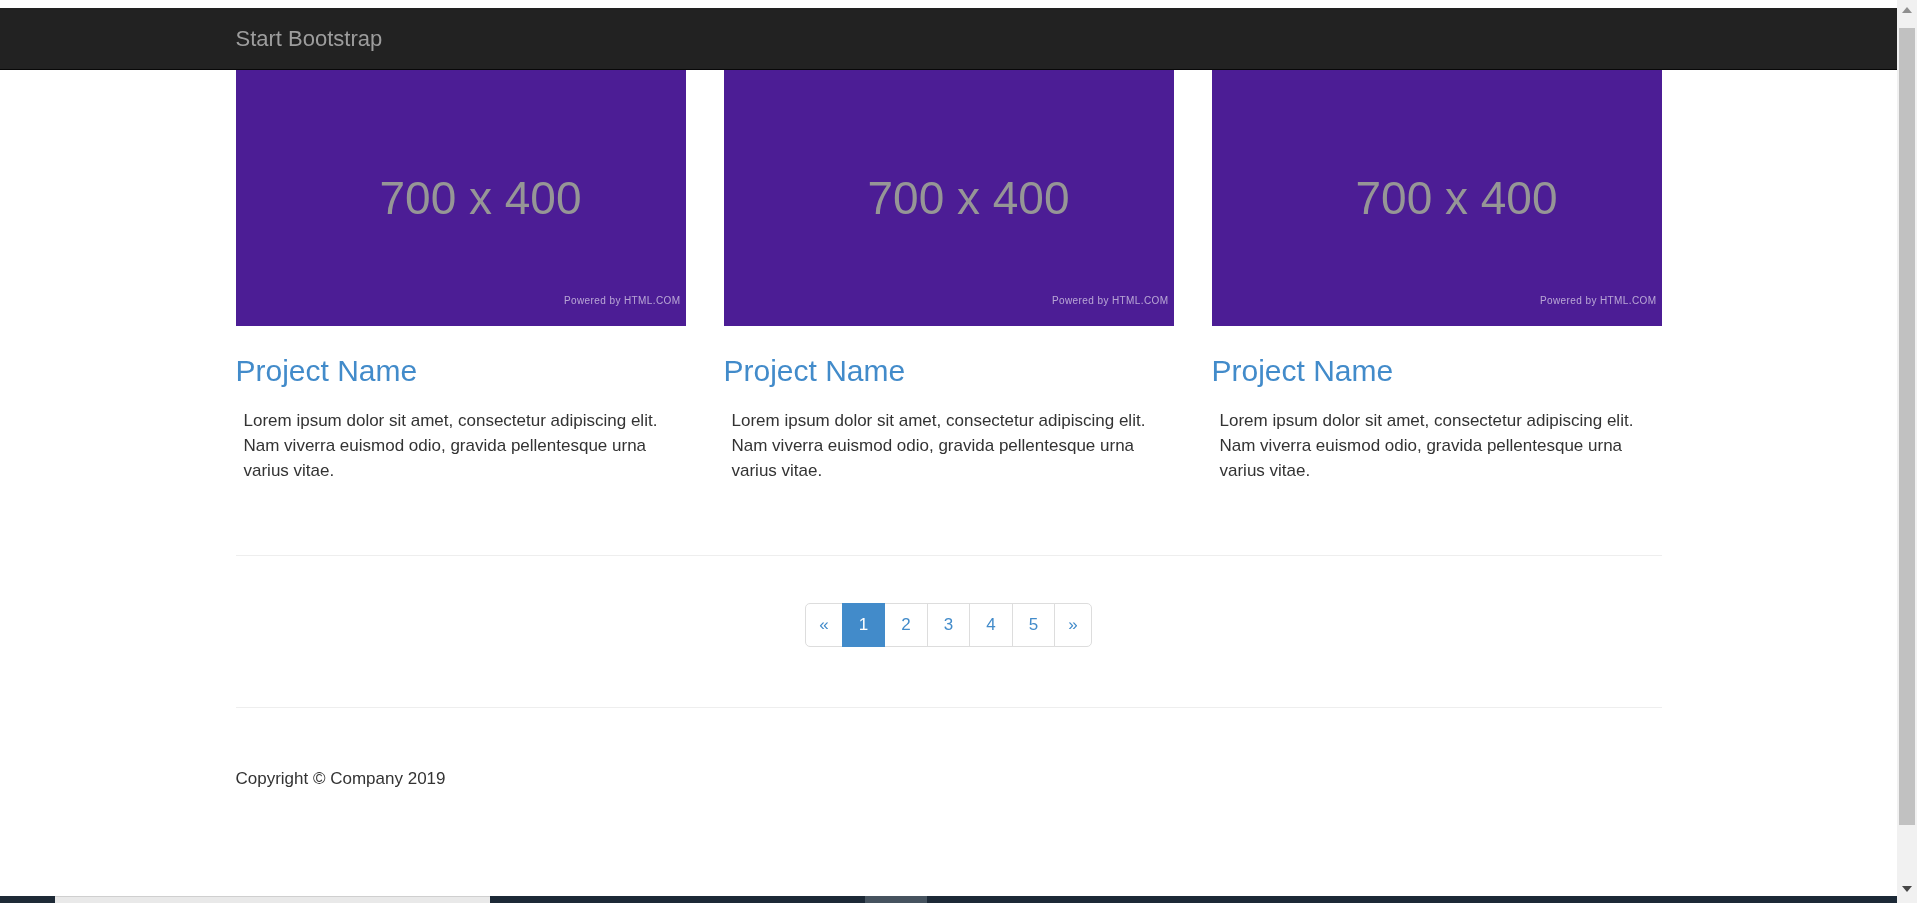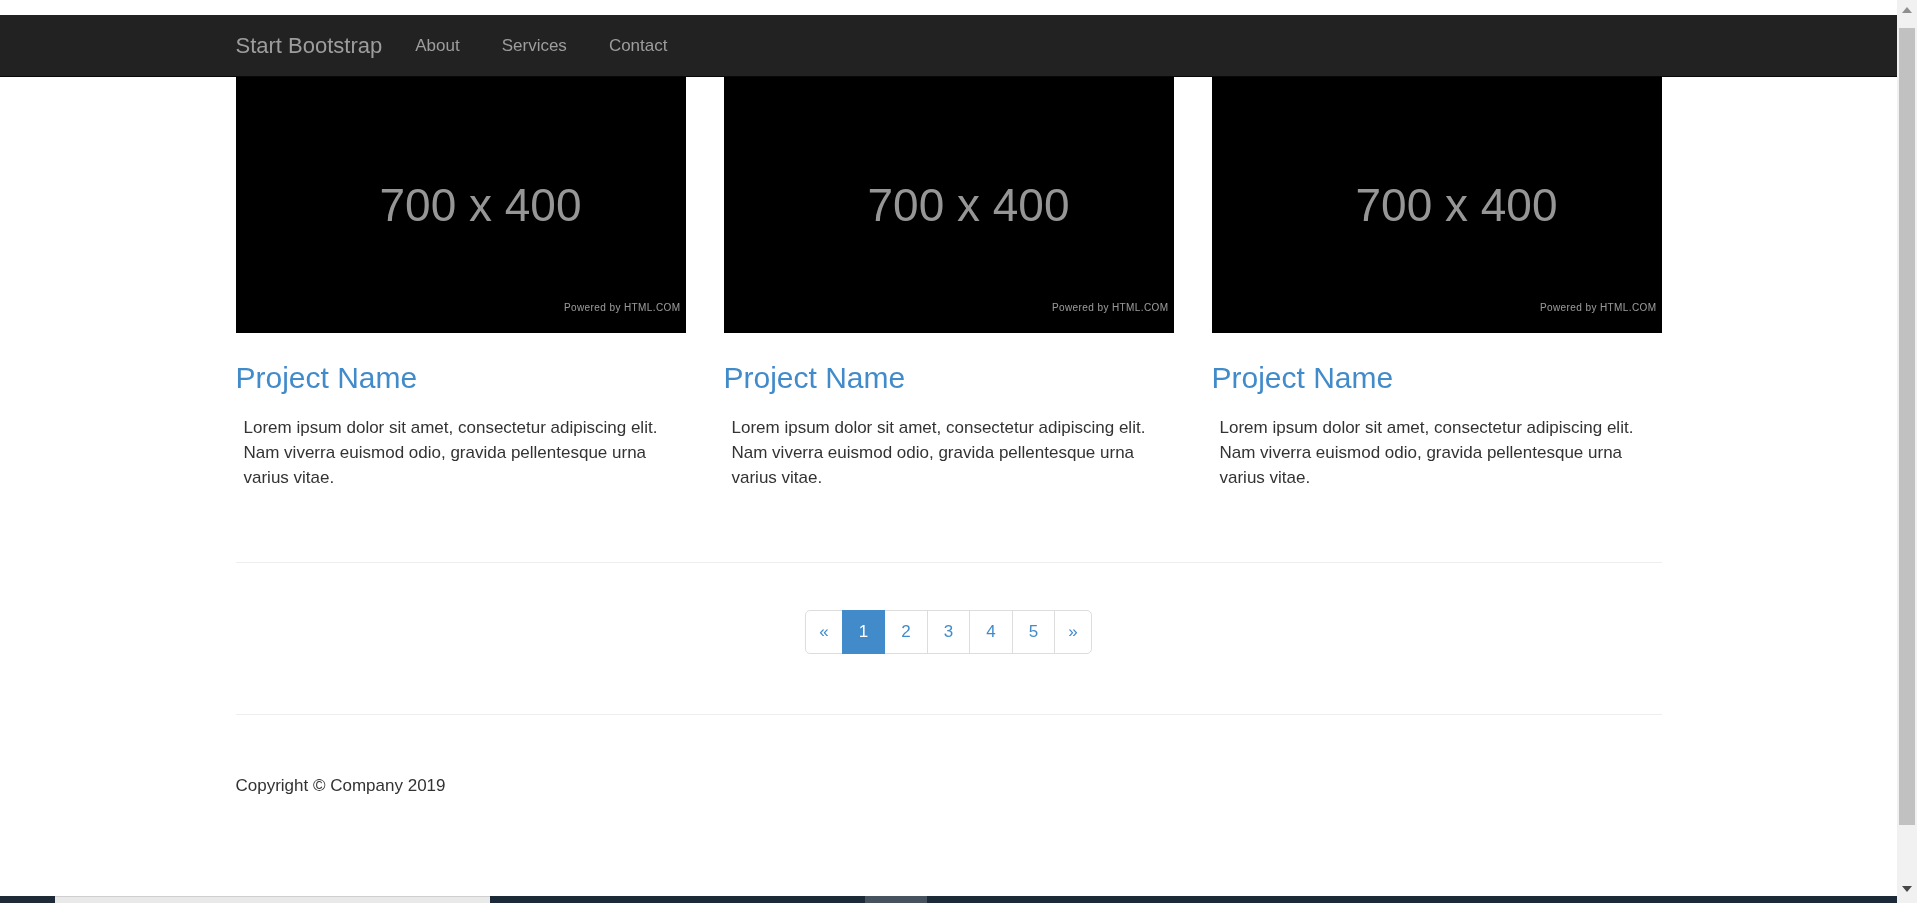--- a/index.html
+++ b/index.html
@@ -18,21 +18,21 @@
 
   
   .navbar {
     width: 1897px;
     height: 62px;
     background: #222222;
     border-bottom: 1px solid #080808;
   }
   .navbar-inner {
     width: 1426px;
-    margin: 15px auto;
+    margin: 8px auto;
     height: 100%;
     display: flex;
     align-items: center;
   }
   .navbar-brand {
     color: #9d9d9d;
     font-size: 22px;
     text-decoration: none;
     margin-right: 12px;
     cursor: pointer;
@@ -67,21 +67,21 @@
     font-weight: 400;
   }
 
   
   .row { display: flex; gap: 38px; }
   .col { width: 450px; }
   .thumb {
     position: relative;
     width: 450px;
     height: 256px;
-    background: #000000;
+    background: #4c1d95;
     display: flex;
     align-items: center;
     justify-content: center;
     cursor: pointer;
     padding-left: 40px;
   }
   .thumb-label { font-size: 46px; color: #969696; }
   .thumb-watermark {
     position: absolute;
     right: 5px;
@@ -200,25 +200,20 @@
 </style>
 </head>
 <body>
 
 <div class="viewport">
   <div class="page-area">
 
     <nav class="navbar">
       <div class="navbar-inner">
         <a class="navbar-brand">Start Bootstrap</a>
-        <div class="navbar-nav">
-          <a class="nav-link">About</a>
-          <a class="nav-link">Services</a>
-          <a class="nav-link">Contact</a>
-        </div>
       </div>
     </nav>
 
     <div class="container">
 
 
       <div class="row">
 
         <div class="col">
           <a class="thumb">

